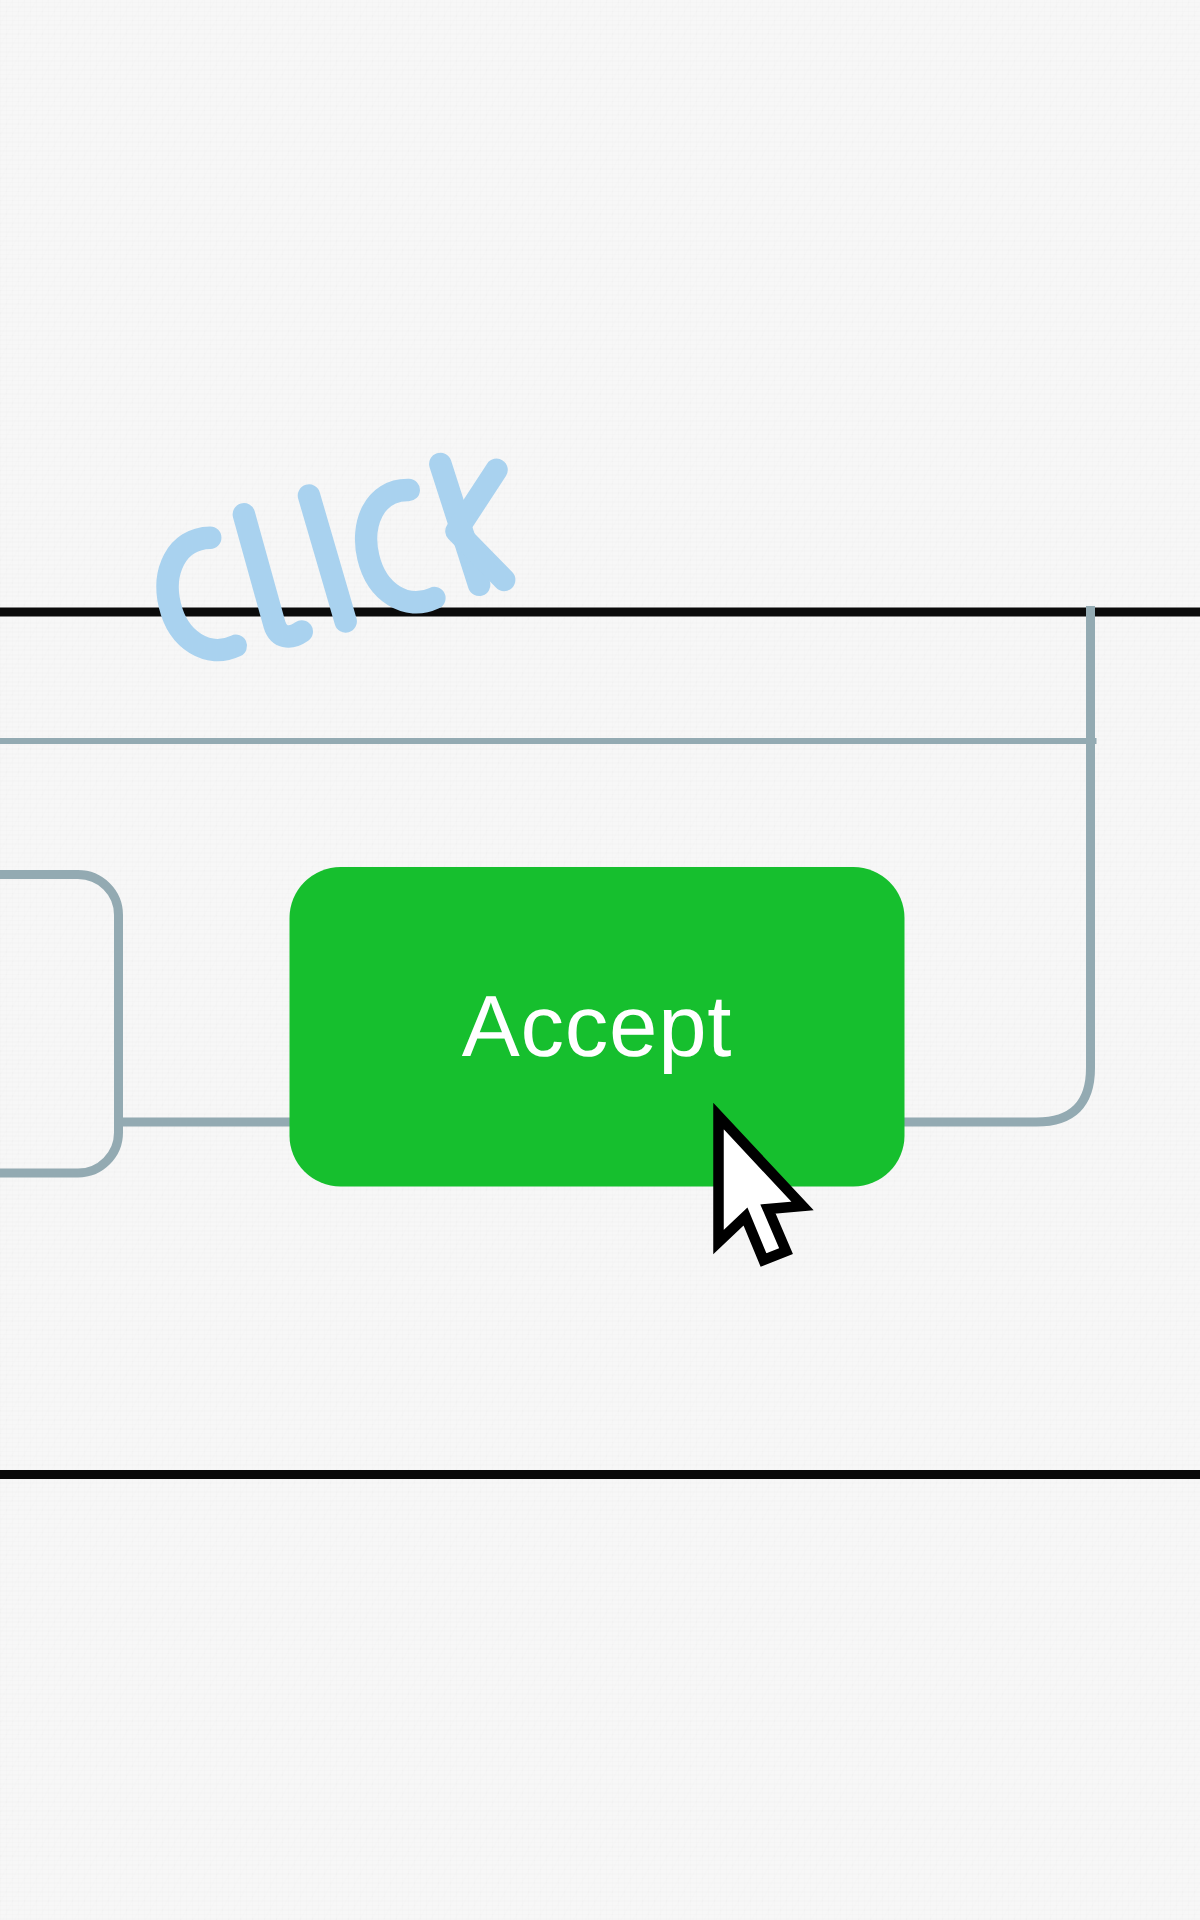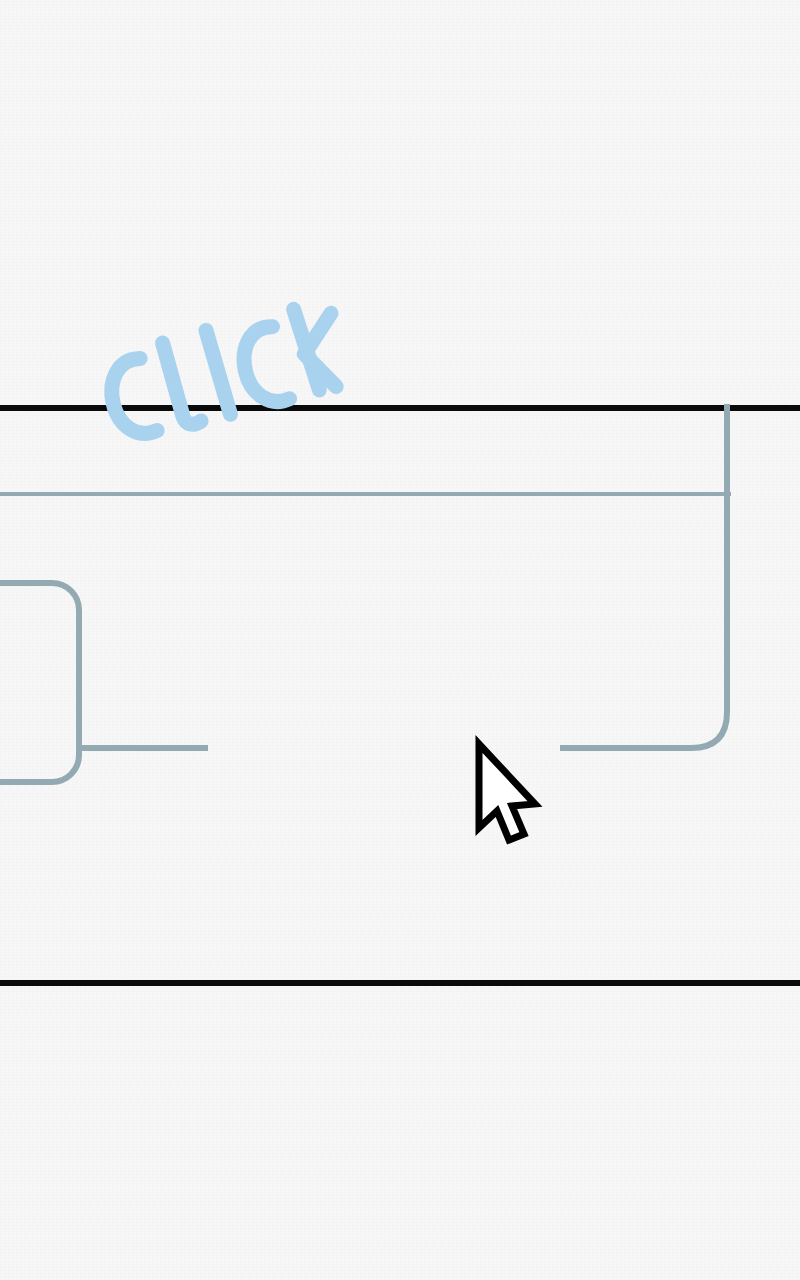--- a/index.html
+++ b/index.html
@@ -147,20 +147,23 @@
   <div id="connector-right">
     <svg width="240" height="360" viewBox="0 0 240 360" fill="none">
       <path d="M167 0 L167 308 Q167 344 131 344 L0 344" stroke="#93aab2" stroke-width="6" fill="none" stroke-linecap="butt"></path>
     </svg>
   </div>
 
   <div id="button-previous"></div>
 
   <div id="connector-left"></div>
 
+  <button id="accept-button">
+    <span id="accept-label">Accept</span>
+  </button>
 
   <div id="click-annotation">
     <svg width="250" height="120" viewBox="0 0 250 120" fill="none" stroke="#a9d2ef" stroke-width="15" stroke-linecap="round" stroke-linejoin="round">
 
       <path d="M47 27 C24 23 11 44 12 66 C13 90 30 106 50 101"></path>
 
       <path d="M72 16 L78 92 C79 101 86 104 95 100"></path>
 
       <path d="M117 12 L125 99"></path>
 

